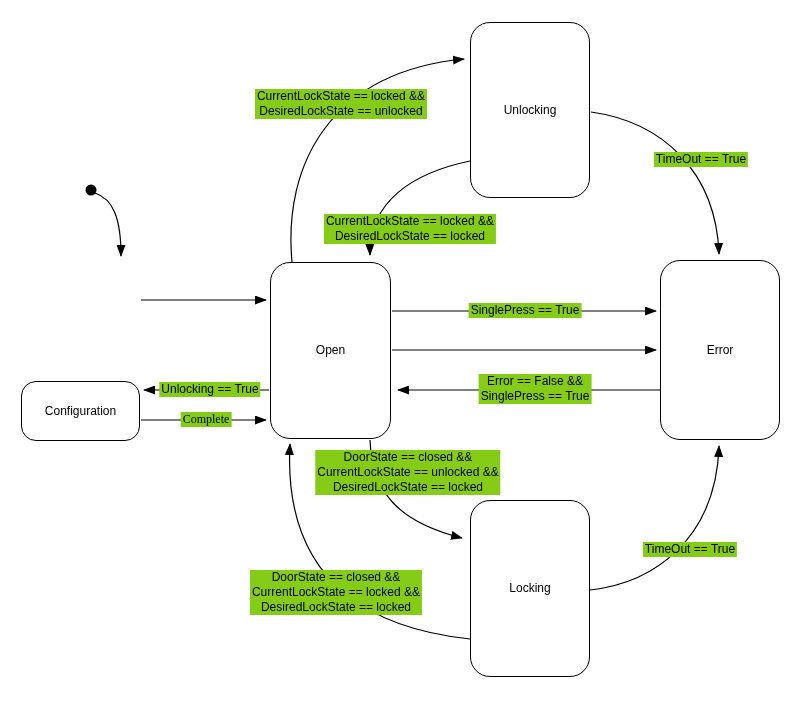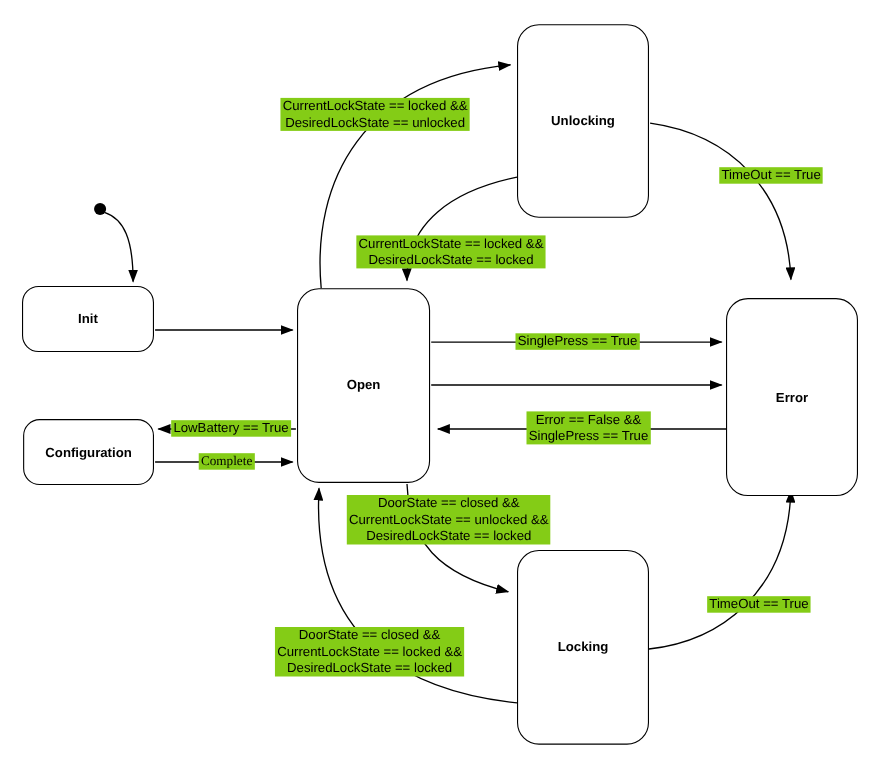--- a/index.html
+++ b/index.html
@@ -25,21 +25,21 @@
     box-sizing: border-box;
     background: #ffffff;
     border: 1px solid #000000;
     display: flex;
     align-items: center;
     justify-content: center;
     text-align: center;
   }
   .state .state-label {
     font-size: 12px;
-    font-weight: bold;
+    font-weight: normal;
     color: #000000;
     line-height: 15px;
   }
   .state.big { border-radius: 20px; }
   .state.small { border-radius: 15px; }
   .edge-label {
     position: absolute;
     transform: translateX(-50%);
     background: #84cc16;
     color: #000000;
@@ -89,37 +89,34 @@
 
     <path class="edge" d="M 660 390 H 398" marker-end="url(#arrow)"></path>
 
     <path class="edge" d="M 370 440 C 372 492, 398 522, 462 538" marker-end="url(#arrow)"></path>
 
     <path class="edge" d="M 470 639 C 385 630, 282 592, 290 444" marker-end="url(#arrow)"></path>
 
     <path class="edge" d="M 590 590 C 653 583, 716 540, 719 446" marker-end="url(#arrow)"></path>
   </svg>
 
-  <div class="state small" style="left:20px; top:260px; width:120px; height:60px;">
-    <span class="state-label">Init</span>
-  </div>
 
   <div class="state small" style="left:21px; top:381px; width:119px; height:60px;">
     <span class="state-label">Configuration</span>
   </div>
 
   <div class="state big" style="left:270px; top:262px; width:121px; height:177px;">
     <span class="state-label">Open</span>
   </div>
 
   <div class="state big" style="left:470px; top:22px; width:120px; height:176px;">
     <span class="state-label">Unlocking</span>
   </div>
 
-  <div class="state big" style="left:660px; top:260px; width:120px; height:180px;margin-top:11px;">
+  <div class="state big" style="left:660px; top:260px; width:120px; height:180px;">
     <span class="state-label">Error</span>
   </div>
 
   <div class="state big" style="left:470px; top:500px; width:120px; height:177px;">
     <span class="state-label">Locking</span>
   </div>
 
   <div class="edge-label" style="left:341px; top:89px;">CurrentLockState == locked &amp;&amp;
 DesiredLockState == unlocked</div>
 
@@ -127,21 +124,21 @@
 DesiredLockState == locked</div>
 
   <div class="edge-label" style="left:701px; top:152px;">TimeOut == True</div>
 
   <div class="edge-label" style="left:525px; top:303px;">SinglePress == True</div>
 
 
   <div class="edge-label" style="left:535px; top:374px;">Error == False &amp;&amp;
 SinglePress == True</div>
 
-  <div class="edge-label" style="left:210px; top:382px;">LowBattery == True</div>
+  <div class="edge-label" style="left:210px; top:382px;">Unlocking == True</div>
 
   <div class="edge-label" style="left:206px; top:412px;font-family:Liberation Serif, serif;">Complete</div>
 
   <div class="edge-label" style="left:408px; top:450px;">DoorState == closed &amp;&amp;
 CurrentLockState == unlocked &amp;&amp;
 DesiredLockState == locked</div>
 
   <div class="edge-label" style="left:336px; top:570px;">DoorState == closed &amp;&amp;
 CurrentLockState == locked &amp;&amp;
 DesiredLockState == locked</div>

